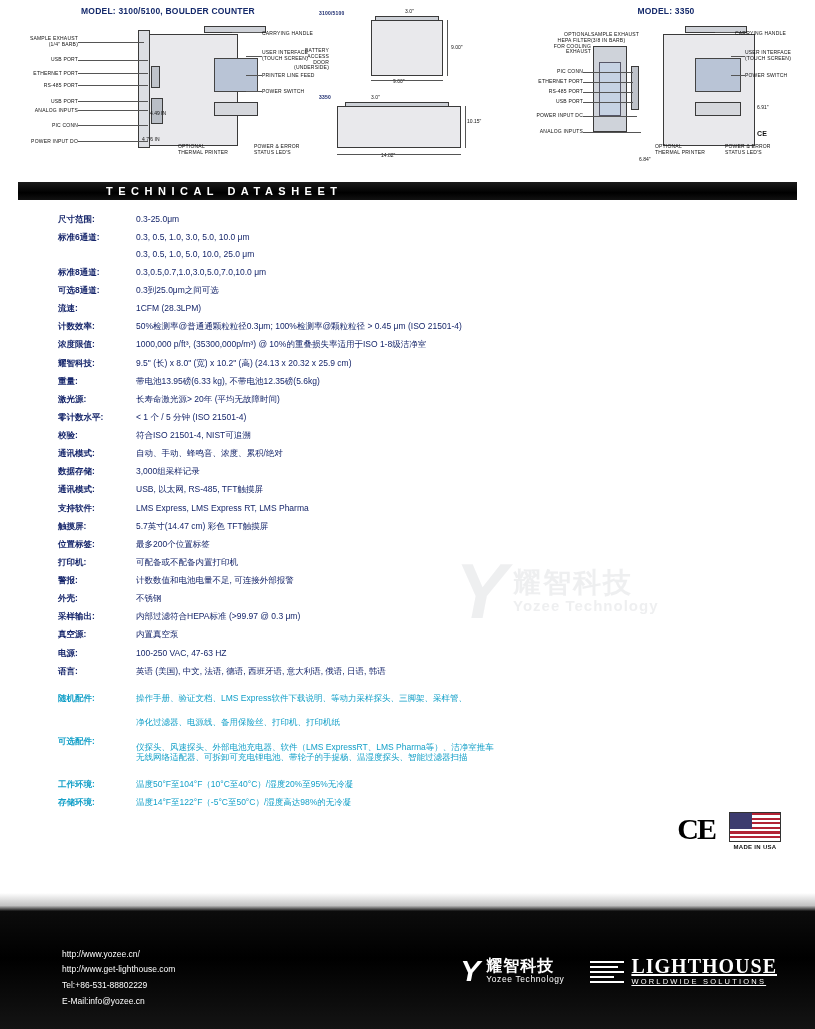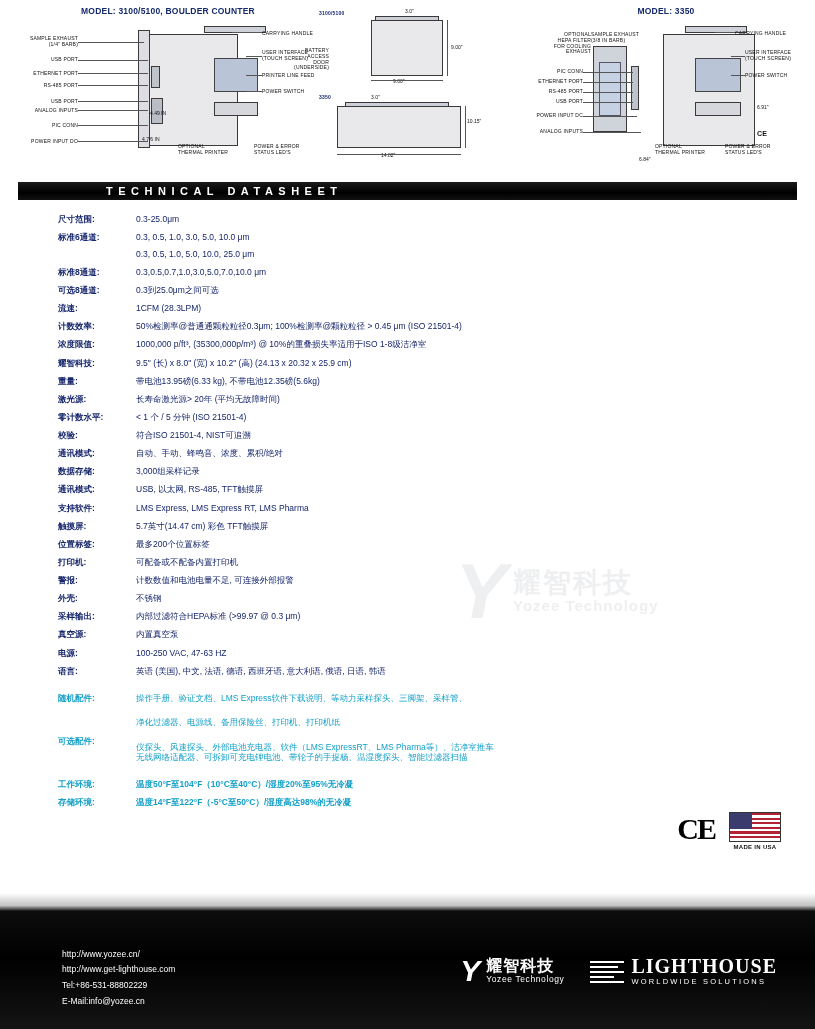--- a/index.html
+++ b/index.html
@@ -121,21 +121,21 @@
     color: #16266b;
     line-height: 1.25;
     font-weight: normal;
   }
   .spec-value .vline { display:block; }
   .spec-gap { height: 9px; }
 
   .accessories .spec-label { color:#14a0c8; }
   .accessories .spec-value { color:#14a0c8; }
   .envs .spec-label { color:#14a0c8; }
-  .envs .spec-value { color:#14a0c8;font-weight:bold; }
+  .envs .spec-value { color:#14a0c8; }
 
   
   .watermark {
     position:absolute;
     left: 455px;
     top: 560px;
     width: 320px;
     z-index: 1;
     opacity: 0.30;
     pointer-events:none;
@@ -225,21 +225,21 @@
   .ly-cn { font-size:16px; font-weight:bold; letter-spacing:1px; }
   .ly-en { font-size:8.5px; letter-spacing:0.6px; }
 
   .logo-lh { display:flex; align-items:center; color:#fff; }
   .lh-mark {
     width:34px; height:26px; margin-right:7px; position:relative; overflow:hidden;
   }
   .lh-mark i {
     position:absolute; left:0; background:#fff; height:2px; display:block;
   }
-  .lh-text { line-height:1.0; }
+  .lh-text { line-height:1.0;text-decoration:underline; }
   .lh-1 { font-size:20px; font-weight:bold; letter-spacing:1px; font-family:"Liberation Serif", serif;}
   .lh-2 { font-size:7.5px; letter-spacing:2.2px; margin-top:2px;}
 
   .divider-line {
     position:absolute; left:0; bottom:118px; width:100%; height:1px; background:#e3e3e3;
   }
 </style>
 </head>
 <body>
 

